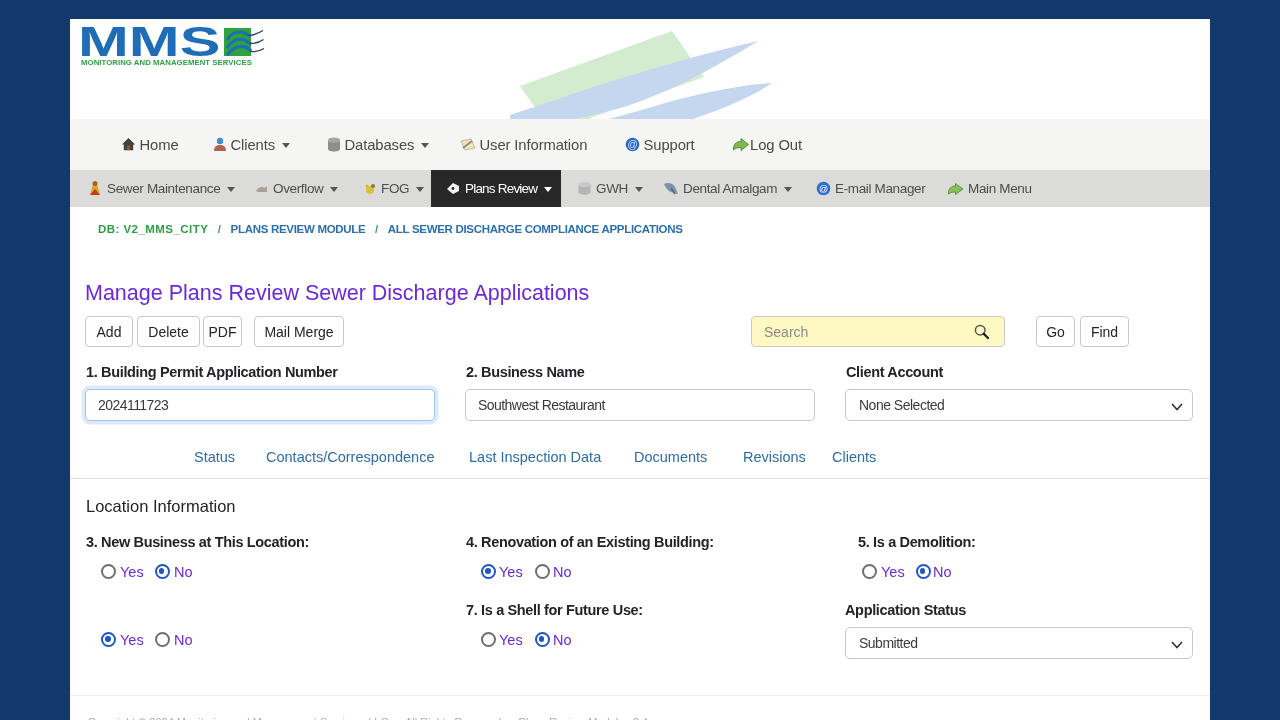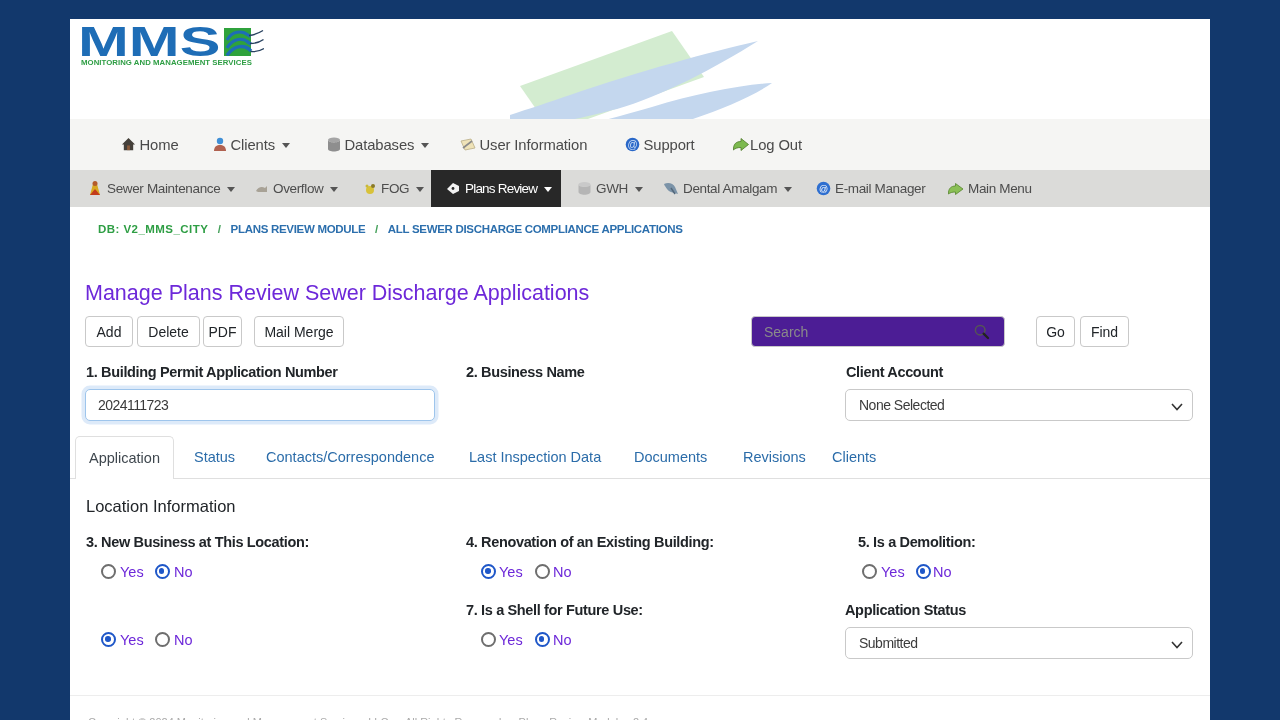--- a/index.html
+++ b/index.html
@@ -18,21 +18,21 @@
     border-right:4.5px solid transparent;border-top:5px solid #555;margin-left:7px;margin-top:2px;}
   .crumb{position:absolute;left:28px;top:203.5px;font-size:11.5px;font-weight:bold;
     white-space:nowrap;letter-spacing:0.1px;}
   .crumb .g{color:#2e9e44;letter-spacing:0.45px;} .crumb .b{color:#2c6fad;letter-spacing:-0.3px;} .crumb .s{color:#44a05a;font-weight:bold;padding:0 9.5px;}
   h1{position:absolute;left:15px;top:262px;margin:0;font-size:21.5px;font-weight:400;
     color:#6d28d9;white-space:nowrap;letter-spacing:0px;}
   .btn{position:absolute;top:297px;height:31px;box-sizing:border-box;background:#fff;
     border:1px solid #c9c9c9;border-radius:4px;font-size:14px;color:#212529;
     display:flex;align-items:center;justify-content:center;}
   .search{position:absolute;left:681px;top:297px;width:254px;height:31px;box-sizing:border-box;
-    border:1px solid #c9c9c9;border-radius:4px;background:#4c1d95;}
+    border:1px solid #c9c9c9;border-radius:4px;background:#fef9c3;}
   .search .ph{position:absolute;left:12px;top:7px;font-size:14px;color:#8a8a8a;}
   .lbl{position:absolute;font-size:14.5px;font-weight:bold;color:#212529;white-space:nowrap;letter-spacing:-0.35px;}
   .inp{position:absolute;height:32px;box-sizing:border-box;border:1px solid #c9c9c9;
     border-radius:5px;background:#fff;font-size:14px;letter-spacing:-0.55px;color:#3a3a3a;display:flex;align-items:center;
     padding-left:12px;}
   .sel{position:absolute;width:348px;height:32px;box-sizing:border-box;border:1px solid #c9c9c9;
     border-radius:5px;background:#fff;font-size:14px;letter-spacing:-0.5px;color:#3c3c3c;display:flex;align-items:center;
     padding-left:13px;}
   .sel svg{position:absolute;right:8px;top:10px;}
   .tabline{position:absolute;left:0;top:459px;width:1140px;height:1px;background:#dfdfdf;}
@@ -149,28 +149,28 @@
     </svg>
   </div>
   <div class="btn" style="left:966px;width:39px;">Go</div>
   <div class="btn" style="left:1010px;width:49px;">Find</div>
 
   <div class="lbl" style="left:16px;top:345px;">1. Building Permit Application Number</div>
   <div class="lbl" style="left:396px;top:345px;">2. Business Name</div>
   <div class="lbl" style="left:776px;top:345px;">Client Account</div>
 
   <div class="inp" style="left:15px;top:370px;width:350px;border:1px solid #9ec5ec;box-shadow:0 0 0 3.5px rgba(120,170,230,0.25);">2024111723</div>
+  <div class="inp" style="left:395px;top:370px;width:350px;">Southwest Restaurant</div>
   <div class="sel" style="left:775px;top:370px;">None Selected
     <svg width="14" height="13" viewBox="0 0 14 13">
         <path d="M2 4 L7 9.5 L12 4" stroke="#333" stroke-width="1.6" fill="none"></path>
       </svg>
   </div>
 
   <div class="tabline"></div>
-  <div class="tab-active">Application</div>
   <div class="tab" style="left:124px;">Status</div>
   <div class="tab" style="left:196px;">Contacts/Correspondence</div>
   <div class="tab" style="left:399px;">Last Inspection Data</div>
   <div class="tab" style="left:564px;">Documents</div>
   <div class="tab" style="left:673px;">Revisions</div>
   <div class="tab" style="left:762px;">Clients</div>
 
   <div class="abs" style="left:16px;top:478px;font-size:16.5px;color:#212529;">Location Information</div>
 
   <div class="lbl" style="left:16px;top:515px;">3. New Business at This Location:</div>

